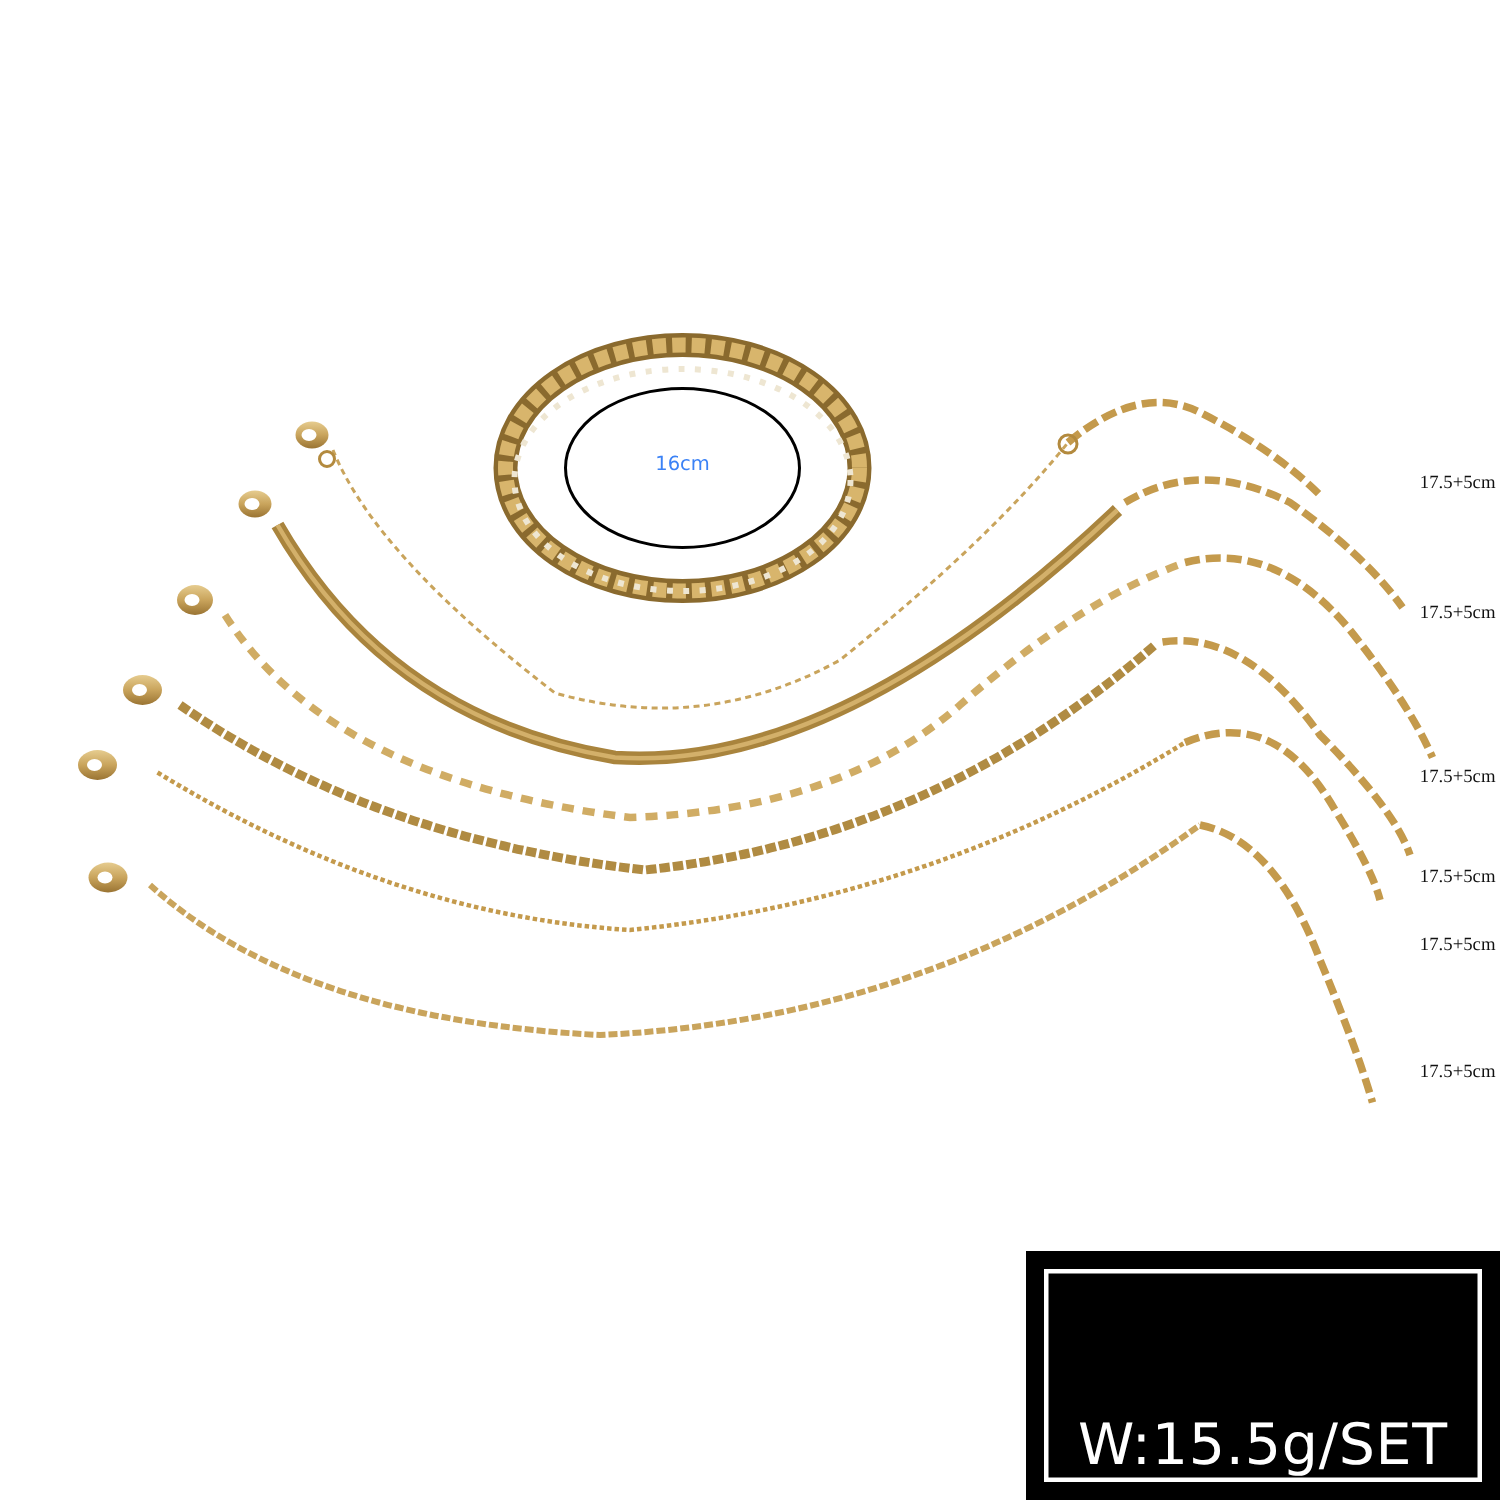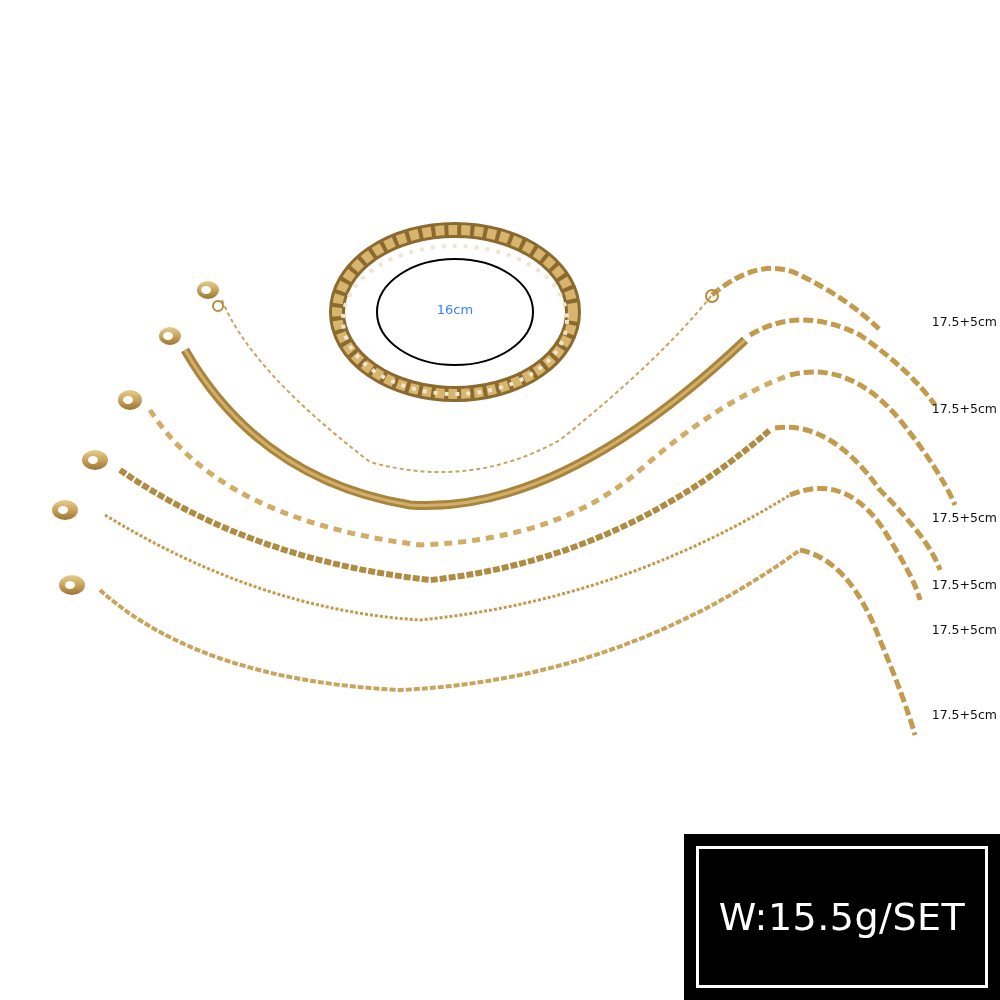--- a/index.html
+++ b/index.html
@@ -1,21 +1,21 @@
 <!DOCTYPE html>
 <html><head>
   <meta charset="utf-8">
   <style>
     html, body { margin: 0; padding: 0; background: #ffffff; }
     body { width: 1000px; height: 1000px; position: relative; overflow: hidden; font-family: "DejaVu Sans", sans-serif; }
     .scene { position: absolute; left: 0; top: 0; width: 1000px; height: 1000px; }
     .label-16 { position: absolute; left: 420px; top: 302px; width: 70px; text-align: center; font-size: 13px; color: #3b82f6; }
-    .len-label { position: absolute; right: 3px; font-size: 12.5px; color: #111; white-space: nowrap; }
+    .len-label { position: absolute; right: 3px; font-size: 12.5px; color: #111; white-space: nowrap; font-family: Liberation Serif, serif; }
     .weight-box { position: absolute; left: 684px; top: 834px; width: 316px; height: 166px; background: #000; }
-    .weight-inner { position: absolute; left: 12px; top: 12px; right: 12px; bottom: 12px; border: 3px solid #fff; display: flex; align-items: center; justify-content: center; }
+    .weight-inner { position: absolute; left: 12px; top: 12px; right: 12px; bottom: 12px; border: 3px solid #fff; display: flex; align-items: flex-end; justify-content: center; }
     .weight-text { color: #fff; font-size: 38px; letter-spacing: 0.5px; }
   </style>
 </head>
 <body>
 
 <svg class="scene" viewBox="0 0 1000 1000" xmlns="http://www.w3.org/2000/svg">
   <defs>
     <linearGradient id="gold" x1="0" y1="0" x2="0" y2="1">
       <stop offset="0" stop-color="#e6cc8f"></stop>
       <stop offset="0.5" stop-color="#c9a45c"></stop>

